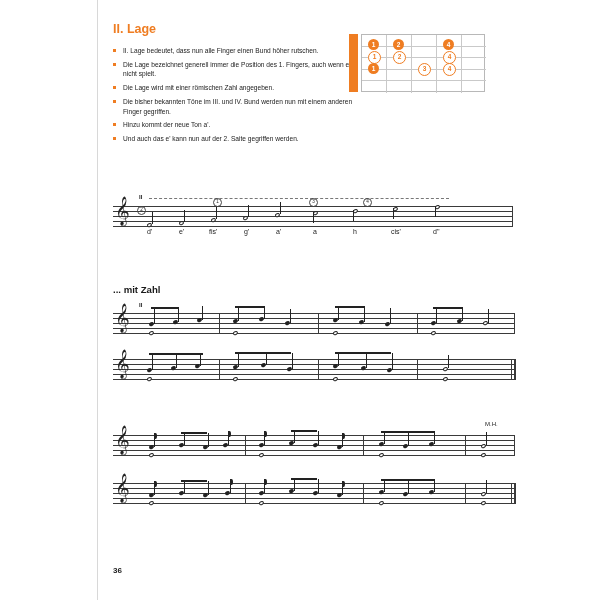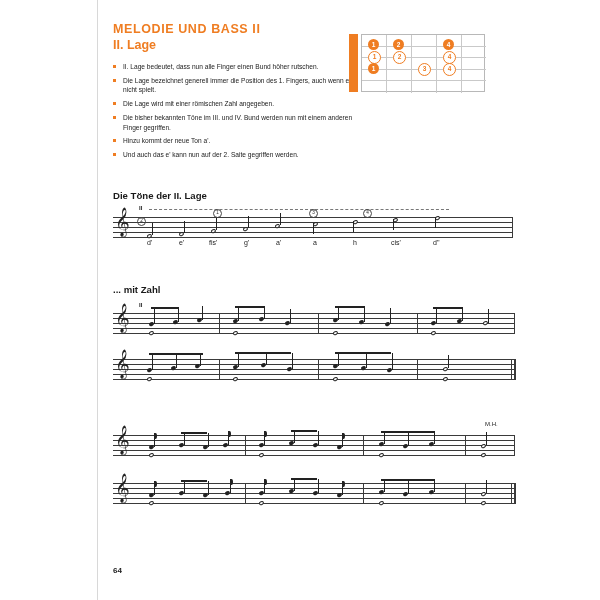--- a/index.html
+++ b/index.html
@@ -248,21 +248,20 @@
 </style>
 </head>
 <body>
 
 <div class="page">
 
   <div class="left-rule"></div>
 
   <div class="content">
 
-    <h1 class="title">MELODIE UND BASS II</h1>
     <h2 class="subtitle">II. Lage</h2>
 
     <ul class="bullets">
       <li>II. Lage bedeutet, dass nun alle Finger einen Bund höher rutschen.</li>
       <li>Die Lage bezeichnet generell immer die Position des 1. Fingers, auch wenn er nicht spielt.</li>
       <li>Die Lage wird mit einer römischen Zahl angegeben.</li>
       <li>Die bisher bekannten Töne im III. und IV. Bund werden nun mit einem anderen Finger gegriffen.</li>
       <li>Hinzu kommt der neue Ton a'.</li>
       <li>Und auch das e' kann nun auf der 2. Saite gegriffen werden.</li>
     </ul>
@@ -289,21 +288,20 @@
     <div class="dot hollow" style="left:19px; top:25px">1</div>
     <div class="dot hollow" style="left:44px; top:25px">2</div>
     <div class="dot hollow" style="left:94px; top:25px">4</div>
 
     <div class="dot" style="left:19px; top:37px">1</div>
     <div class="dot hollow" style="left:69px; top:37px">3</div>
     <div class="dot hollow" style="left:94px; top:37px">4</div>
   </div>
 
   <div style="position:absolute; left:113px; top:190px; width:420px;">
-    <div class="sec-head">Die Töne der II. Lage</div>
 
     <div class="stave-block" style="position:relative; margin-top:12px; height:46px;">
       <div class="stave" style="height:26px;">
         <div class="ln" style="top:4px; width:400px;"></div>
         <div class="ln" style="top:9px; width:400px;"></div>
         <div class="ln" style="top:14px; width:400px;"></div>
         <div class="ln" style="top:19px; width:400px;"></div>
         <div class="ln" style="top:24px; width:400px;"></div>
         <div class="barline" style="left:399px; top:4px; height:21px;"></div>
         <div class="clef" style="left:2px; top:-4px;">𝄞</div>
@@ -558,15 +556,15 @@
           <div class="stem" style="left:321px; top:1px; height:12px;"></div>
         <div class="note hollow" style="left:266px; top:22px;"></div>
 
         <div class="note hollow" style="left:368px; top:13px;"></div>
           <div class="stem" style="left:373px; top:1px; height:13px;"></div>
         <div class="note hollow" style="left:368px; top:22px;"></div>
       </div>
     </div>
   </div>
 
-  <div class="pagenum">64</div>
+  <div class="pagenum">36</div>
 
 </div>
 
 </body></html>

